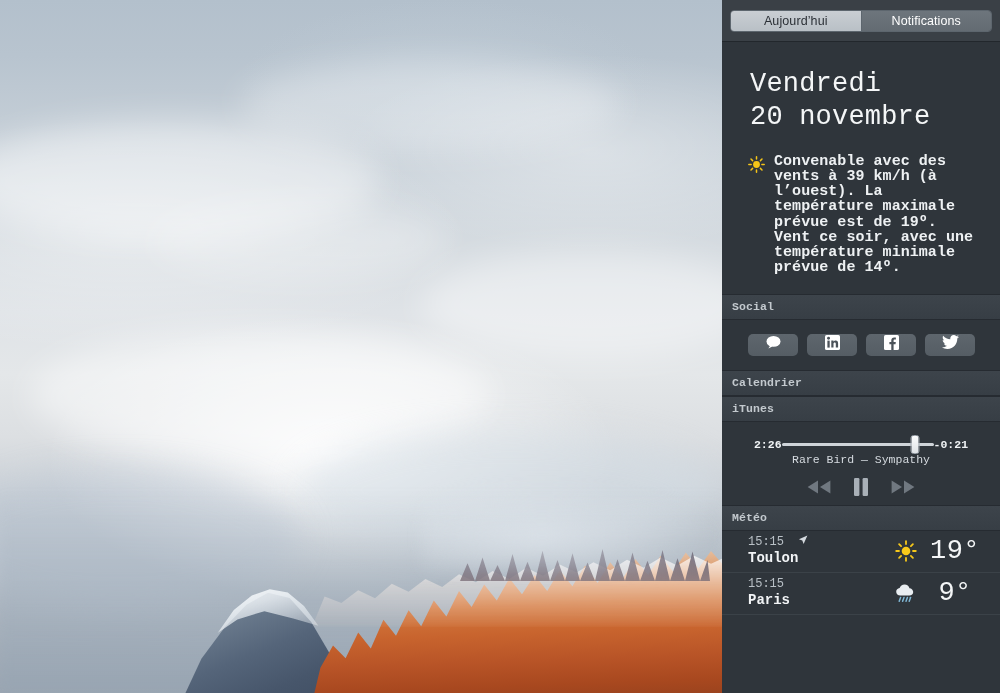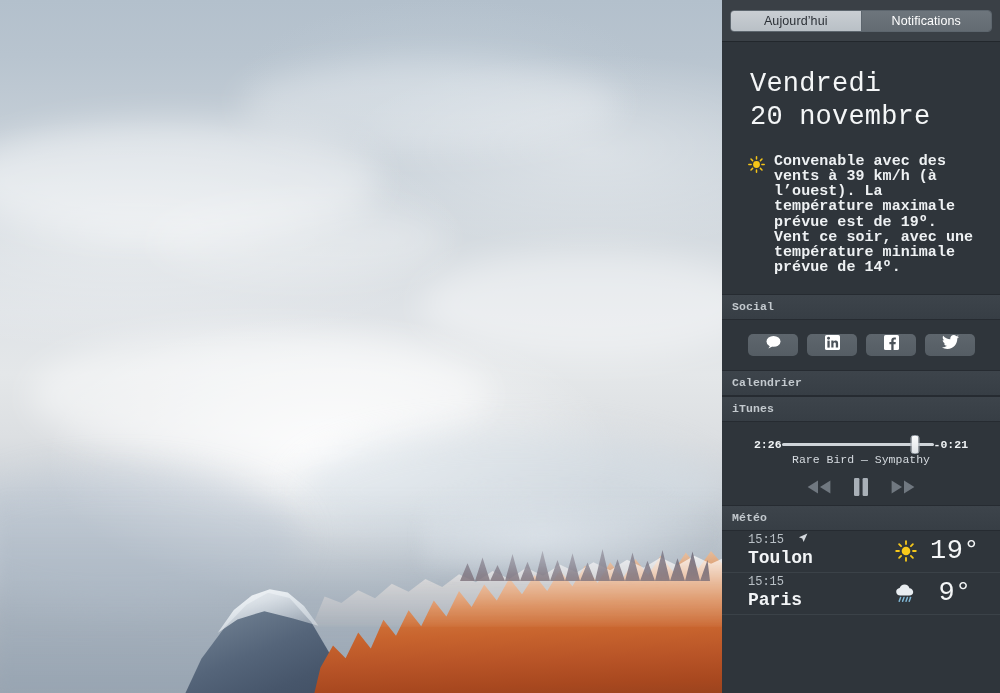--- a/index.html
+++ b/index.html
@@ -228,21 +228,21 @@
     display:flex; align-items:center;
     height:42px; padding:0 16px 0 26px;
     border-bottom:1px solid #3b4248;
   }
   .wx-left { flex:1; }
   .wx-time {
     font-size:12px; color:#b9c0c6; display:flex;
     align-items:center; gap:14px; line-height:1.2;
   }
   .wx-city {
-    font-size:18px; font-weight:bold; color:#f2f4f6;
+    font-size:14px; font-weight:bold; color:#f2f4f6;
     margin-top:1px; line-height:1.2;
   }
   .wx-icon { width:40px; display:flex; justify-content:center; }
   .wx-temp {
     font-size:27px; font-weight:300; color:#f4f6f7;
     min-width:58px; text-align:center; letter-spacing:0.4px;
   }
 </style>
 </head>
 <body>

